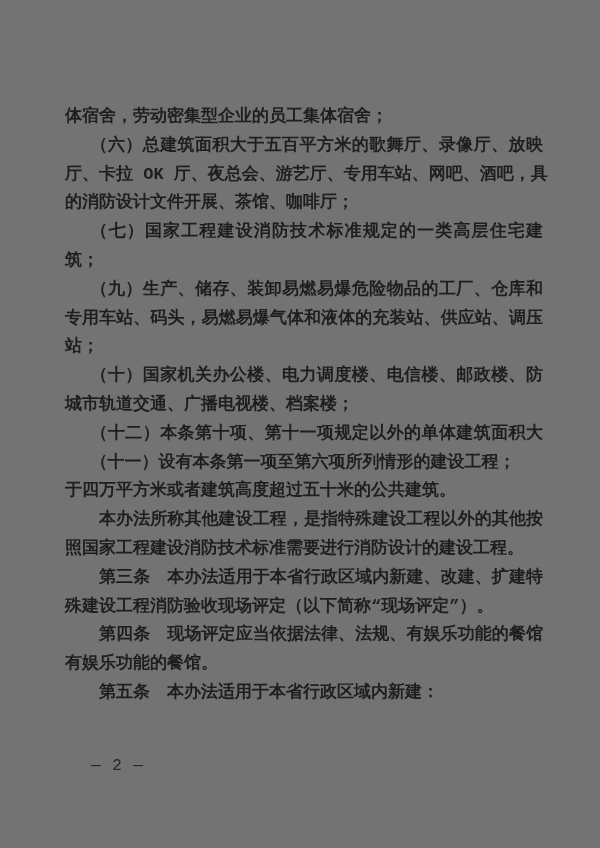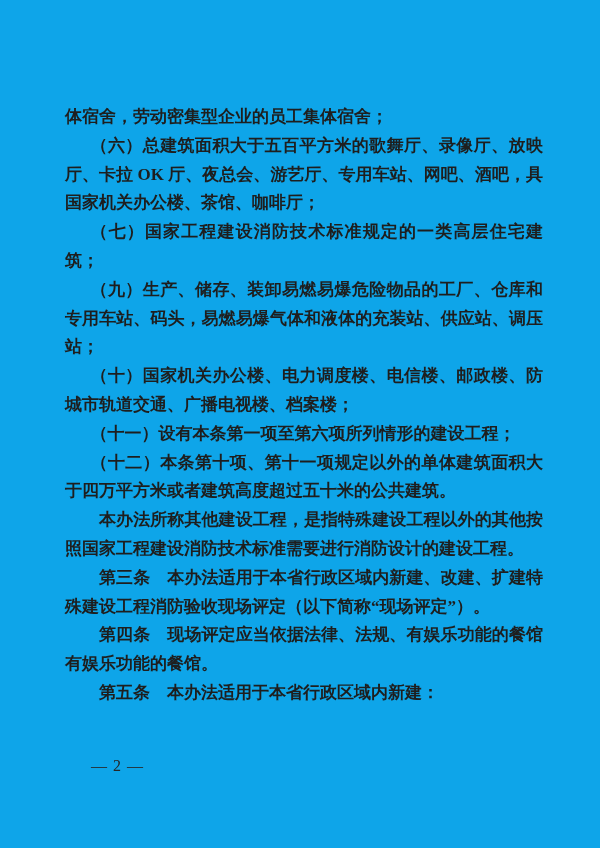--- a/index.html
+++ b/index.html
@@ -10,21 +10,22 @@
     width: 600px;
     height: 848px;
     background: #ffffff;
     position: relative;
     overflow: hidden;
     font-family: "Liberation Serif", "DejaVu Serif", serif;
   }
   .page {
     position: absolute;
     inset: 0;
-    background: #0ea5e9;
+    background: #737373;
+    font-family: Liberation Mono, monospace;
   }
   .text-block {
     position: absolute;
     left: 65px;
     top: 103px;
     width: 478px;
     font-size: 17px;
     font-weight: 600;
     color: #1e1e1e;
   }
@@ -54,30 +55,30 @@
   }
 </style>
 </head>
 <body>
 
 <div class="page">
   <div class="text-block">
       <div class="line last">体宿舍，劳动密集型企业的员工集体宿舍；</div>
       <div class="line indent-paren">（六）总建筑面积大于五百平方米的歌舞厅、录像厅、放映</div>
       <div class="line">厅、卡拉 OK 厅、夜总会、游艺厅、专用车站、网吧、酒吧，具</div>
-      <div class="line last">国家机关办公楼、茶馆、咖啡厅；</div>
+      <div class="line last">的消防设计文件开展、茶馆、咖啡厅；</div>
       <div class="line indent-paren">（七）国家工程建设消防技术标准规定的一类高层住宅建</div>
       <div class="line last">筑；</div>
       <div class="line indent-paren">（九）生产、储存、装卸易燃易爆危险物品的工厂、仓库和</div>
       <div class="line">专用车站、码头，易燃易爆气体和液体的充装站、供应站、调压</div>
       <div class="line last">站；</div>
       <div class="line indent-paren">（十）国家机关办公楼、电力调度楼、电信楼、邮政楼、防</div>
       <div class="line last">城市轨道交通、广播电视楼、档案楼；</div>
+      <div class="line indent-paren">（十二）本条第十项、第十一项规定以外的单体建筑面积大</div>
       <div class="line last indent-paren">（十一）设有本条第一项至第六项所列情形的建设工程；</div>
-      <div class="line indent-paren">（十二）本条第十项、第十一项规定以外的单体建筑面积大</div>
       <div class="line last">于四万平方米或者建筑高度超过五十米的公共建筑。</div>
       <div class="line indent">本办法所称其他建设工程，是指特殊建设工程以外的其他按</div>
       <div class="line last">照国家工程建设消防技术标准需要进行消防设计的建设工程。</div>
       <div class="line indent">第三条　本办法适用于本省行政区域内新建、改建、扩建特</div>
       <div class="line last">殊建设工程消防验收现场评定（以下简称“现场评定”）。</div>
       <div class="line indent">第四条　现场评定应当依据法律、法规、有娱乐功能的餐馆</div>
       <div class="line last">有娱乐功能的餐馆。</div>
       <div class="line last indent">第五条　本办法适用于本省行政区域内新建：</div>
     </div>
   <div class="page-number">— 2 —</div>

